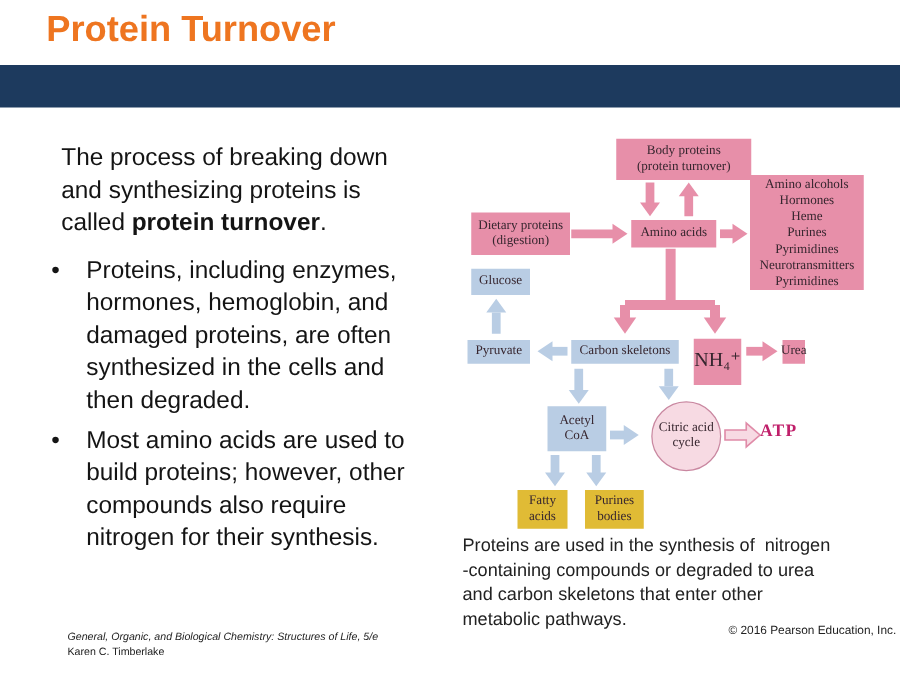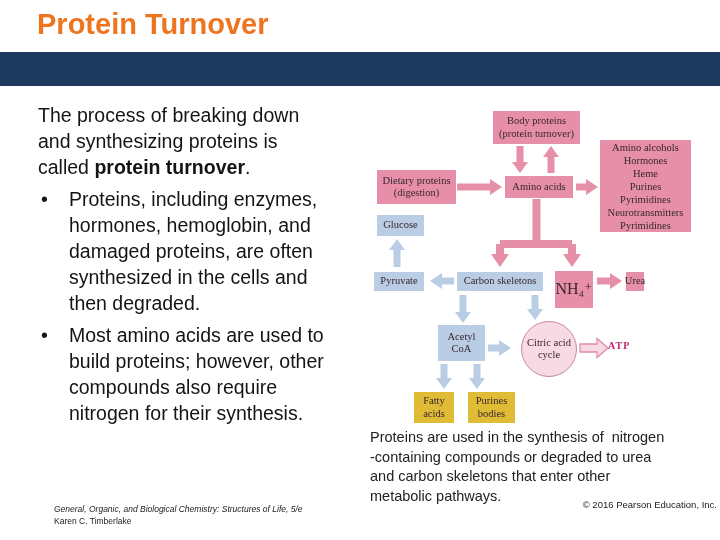--- a/index.html
+++ b/index.html
@@ -7,48 +7,48 @@
     position:relative; width:720px; height:540px; background:#ffffff;
     font-family:"Liberation Sans", sans-serif; overflow:hidden;
   }
   .title {
     position:absolute; left:37px; top:8px;
     font-size:29px; font-weight:bold; color:#ee7520; white-space:nowrap;
   }
   .navy-bar { position:absolute; left:0; top:52px; width:720px; height:34px; background:#1d3a5e; }
 
   .body-block { position:absolute; left:37px; top:101px; width:332px; font-size:19.5px; line-height:26px; color:#141414; }
-  .intro { white-space:pre-wrap; margin:1px; }
+  .intro { white-space:pre-wrap; margin:12px; }
   .bullet-item { display:flex; margin-top:6px; }
   .bullet-marker { width:28px; flex:none; text-align:left; padding-left:4px; }
   .bullet-text { white-space:pre-wrap; }
 
   
   .dbox {
     position:absolute; display:flex; flex-direction:column; align-items:center; justify-content:center;
     text-align:center; font-family:"Liberation Serif","DejaVu Serif",serif;
     color:#37262f; font-size:10.5px; line-height:12.5px;
   }
   .pink { background:#e78fa9; }
   .blue { background:#b9cde4; }
   .gold { background:#e0bb35; }
 
-  #box-body-proteins { left:493px; top:111px; width:87px; height:33px; }
+  #box-body-proteins { left:493px; top:111px; width:108px; height:33px; }
   #box-dietary       { left:377px; top:170px; width:79px;  height:34px; }
   #box-amino         { left:505px; top:176px; width:68px;  height:22px; }
   #box-nitrogen      { left:600px; top:140px; width:91px;  height:92px; line-height:13px; }
   #box-glucose       { left:377px; top:215px; width:47px;  height:21px; }
   #box-pyruvate      { left:374px; top:272px; width:50px;  height:19px; }
   #box-carbon        { left:457px; top:272px; width:86px;  height:19px; }
   #box-nh4           { left:555px; top:271px; width:38px;  height:37px; font-size:16px;justify-content:center; }
   #box-urea          { left:626px; top:272px; width:18px;  height:19px; }
   #box-acetyl        { left:438px; top:325px; width:47px;  height:36px; }
   #circle-citric     { left:521px; top:321px; width:54px;  height:54px; border-radius:50%;
                        background:#f7dae3; border:1px solid #c987a0; }
-  #text-atp          { left:608px; top:340px; font-size:10px; font-weight:bold; color:#c01f6a; letter-spacing:1px; }
+  #text-atp          { left:608px; top:340px; font-size:14px; font-weight:bold; color:#c01f6a; letter-spacing:1px; }
   #box-fatty         { left:414px; top:392px; width:40px;  height:31px; }
   #box-ketone        { left:468px; top:392px; width:47px;  height:31px; }
 
   .arrows { position:absolute; left:0; top:0; width:720px; height:540px; pointer-events:none; }
 
   .caption {
     position:absolute; left:370px; top:428px; width:348px;
     font-size:14.5px; line-height:19.5px; color:#222; white-space:pre-wrap;
   }
   .copyright {

